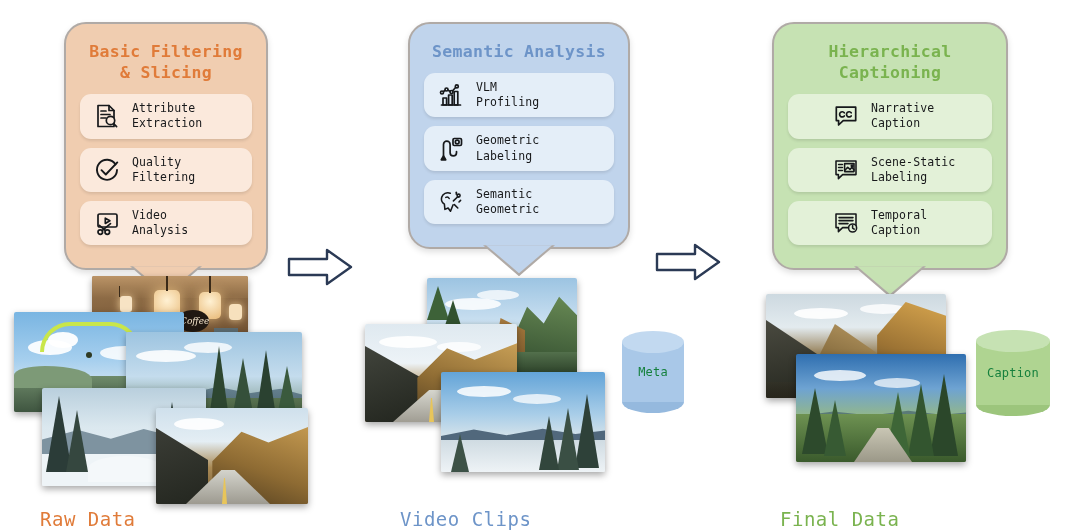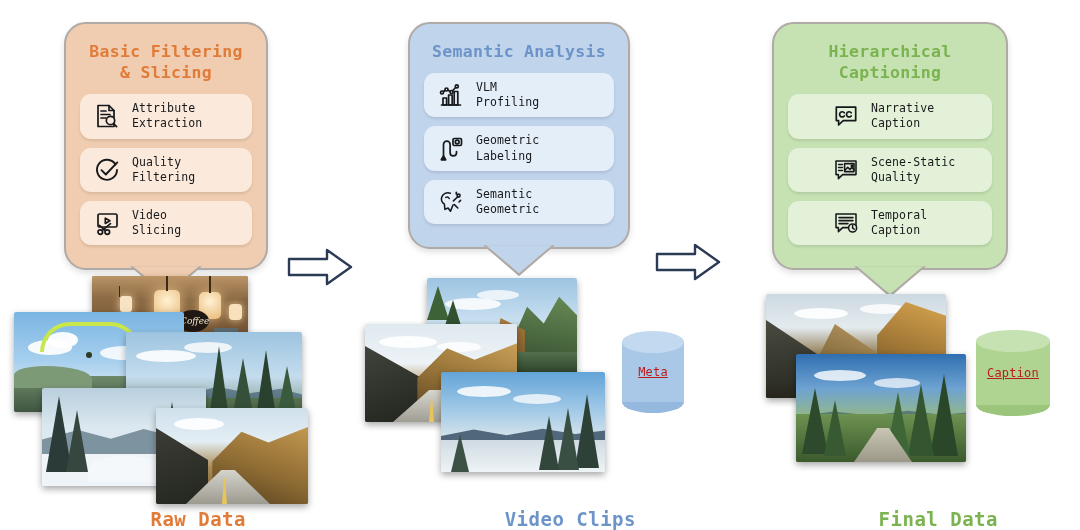--- a/index.html
+++ b/index.html
@@ -102,35 +102,35 @@
     position: absolute; left: 0; top: 0;
     width: 100%; height: 22px; border-radius: 50%;
   }
   .cyl-bottom {
     position: absolute; left: 0; bottom: 0;
     width: 100%; height: 22px; border-radius: 50%;
   }
   .cyl-label {
     position: absolute; left: 0; top: 0; width: 100%; height: 100%;
     display: flex; align-items: center; justify-content: center;
-    font-size: 12px; color: #b91c1c; z-index: 4; letter-spacing: 0.2px; text-decoration: underline;
+    font-size: 12px; color: #15803d; z-index: 4; letter-spacing: 0.2px;
   }
   .cyl-blue .cyl-body { background: #a9c8e8; }
   .cyl-blue .cyl-top { background: #c2d9f0; }
   .cyl-blue .cyl-bottom { background: #95b9de; }
   .cyl-green .cyl-body { background: #afd491; }
   .cyl-green .cyl-top { background: #c6e2b3; }
   .cyl-green .cyl-bottom { background: #9cc57c; }
 
   
   .bottom-label {
     position: absolute;
-    text-align: right;
+    text-align: left;
     font-size: 19px;
-    font-weight: bold;
+    font-weight: normal;
     letter-spacing: 0.5px;
     white-space: nowrap;
   }
 </style>
 </head>
 <body>
 
 <div id="canvas">
 
   <div class="stage stage-orange" style="left:48px; width:220px;padding-left:16px;">
@@ -170,21 +170,21 @@
           <svg viewBox="0 0 28 28" width="28" height="28" fill="none" stroke="#16181b" stroke-width="1.7" stroke-linecap="round" stroke-linejoin="round">
             <rect x="5" y="5" width="19" height="13" rx="1.6"></rect>
             <path d="M12.3 9.2l4.6 2.6-4.6 2.6z"></path>
             <circle cx="7.3" cy="23.1" r="2.3"></circle>
             <circle cx="14.3" cy="23.1" r="2.3"></circle>
             <line x1="9.1" y1="21.7" x2="17.5" y2="14.6"></line>
             <line x1="12.5" y1="21.7" x2="6.4" y2="16.4"></line>
           </svg>
         </span>
         <span class="card-label">Video
-Slicing</span>
+Analysis</span>
       </div>
 
       <div class="panel-tail-border"></div>
       <div class="panel-tail"></div>
     </div>
   </div>
 
   <div class="stage stage-blue" style="left:408px; width:222px;">
     <div class="panel">
       <div class="stage-title">Semantic Analysis</div>
@@ -264,21 +264,21 @@
             <path d="M4 5h20v13.6H10.6L6.4 22.6v-4H4z"></path>
             <line x1="6.6" y1="8.4" x2="10.4" y2="8.4"></line>
             <line x1="6.6" y1="11.4" x2="10.4" y2="11.4"></line>
             <line x1="6.6" y1="14.4" x2="10.4" y2="14.4"></line>
             <rect x="12.6" y="7.6" width="9.4" height="8"></rect>
             <path d="M12.9 14.2l2.8-3 2.3 2.2 2-2 2 2.6"></path>
             <circle cx="20.1" cy="9.8" r="0.9"></circle>
           </svg>
         </span>
         <span class="card-label">Scene-Static
-Quality</span>
+Labeling</span>
       </div>
 
       <div class="card">
         <span class="card-icon">
           <svg viewBox="0 0 28 28" width="28" height="28" fill="none" stroke="#16181b" stroke-width="1.55" stroke-linecap="round" stroke-linejoin="round">
             <path d="M4 5h20v13.6H10.6L6.4 22.6v-4H4z"></path>
             <line x1="7" y1="8.6" x2="21" y2="8.6"></line>
             <line x1="7" y1="11.6" x2="21" y2="11.6"></line>
             <line x1="7" y1="14.6" x2="16" y2="14.6"></line>
             <circle cx="20.6" cy="19" r="4" fill="#e3f1d8"></circle>

